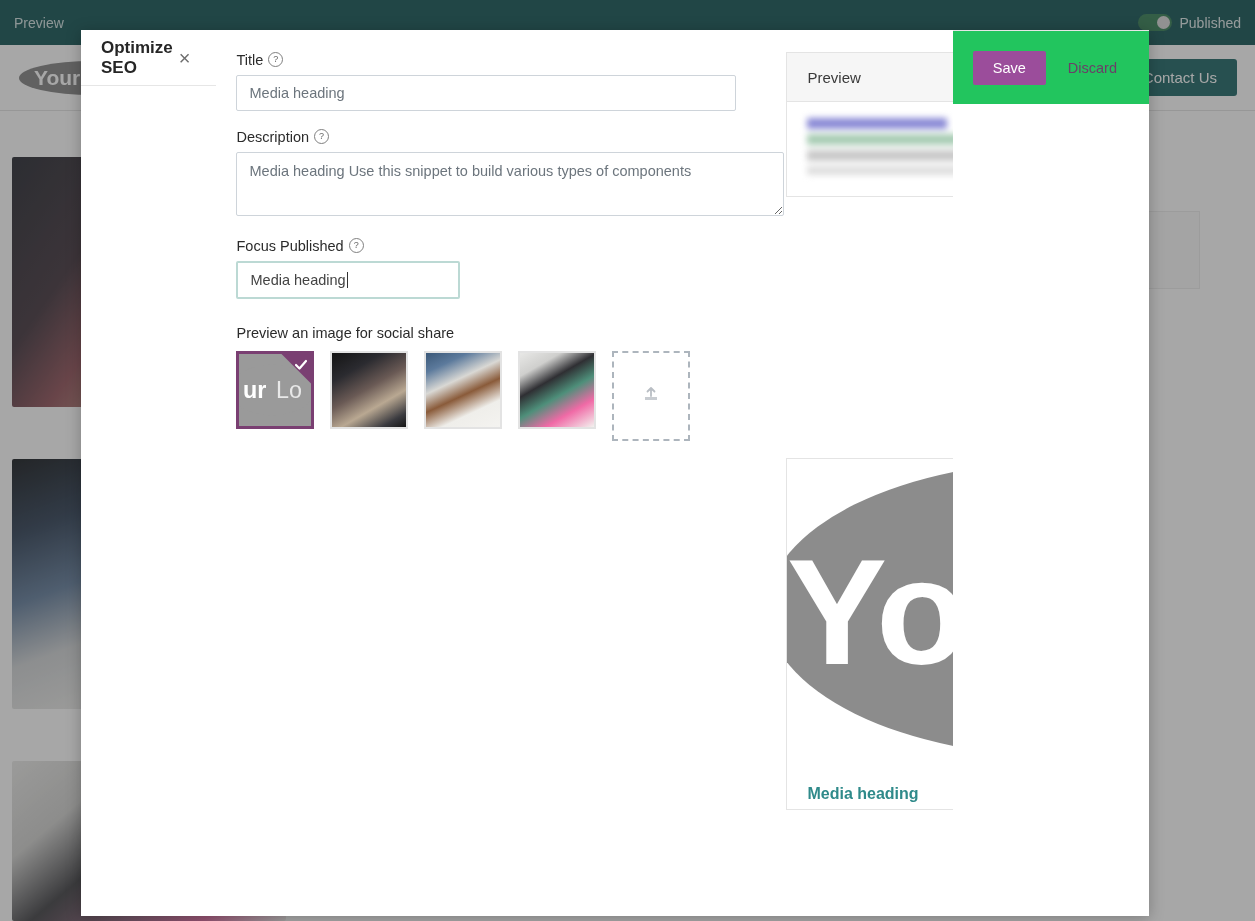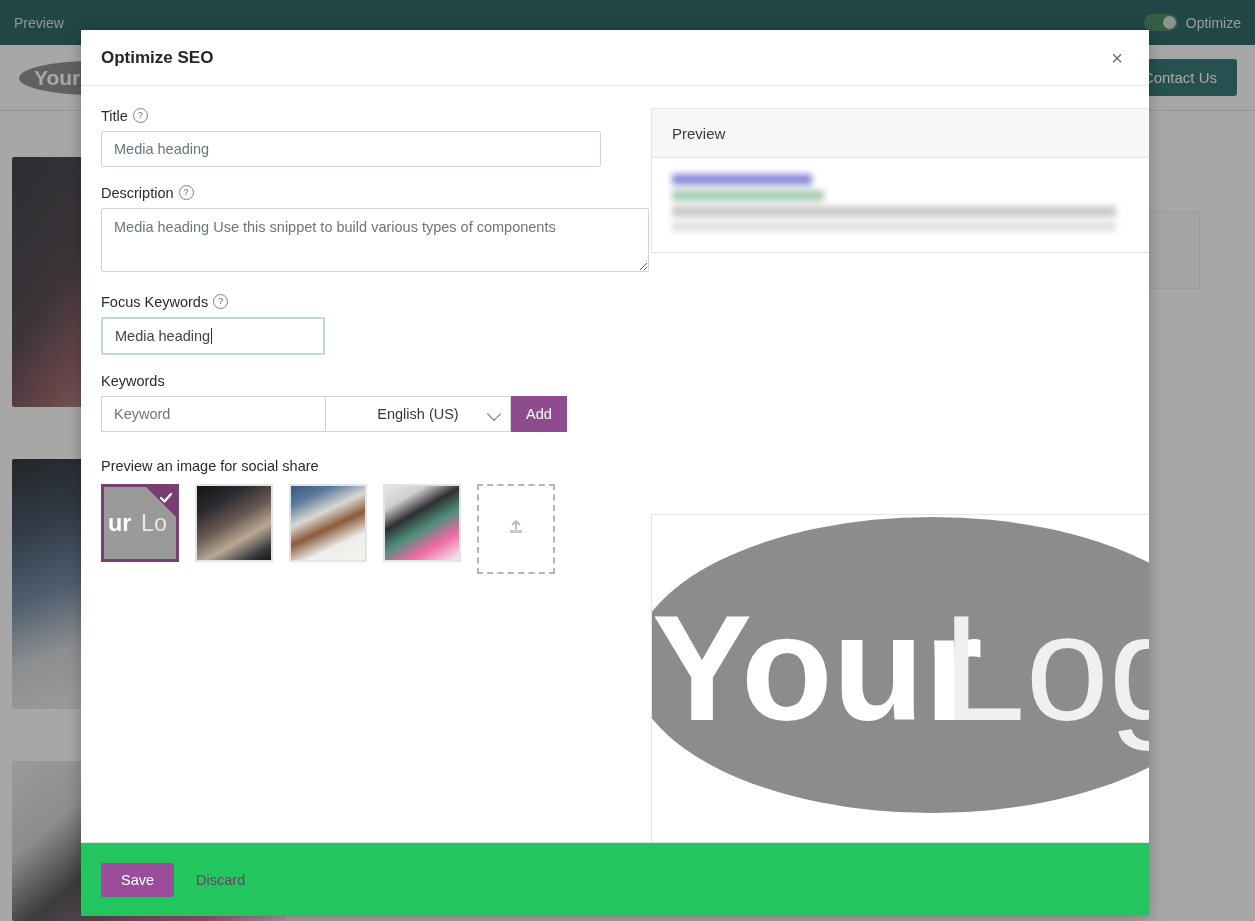--- a/index.html
+++ b/index.html
@@ -77,21 +77,21 @@
 
   
   #dim { position: absolute; inset: 0; background: rgba(60,60,60,0.45); }
 
   
   #modal {
     position: absolute; left: 81px; top: 30px;
     width: 1068px; height: 886px;
     background: #ffffff;
     box-shadow: 0 2px 14px rgba(0,0,0,0.25);
-    display: flex; flex-direction: column;
+    display: flex; flex-direction: row;
     overflow: hidden;
   }
   .modal-header {
     height: 56px; flex: 0 0 56px;
     border-bottom: 1px solid #e6e6e6;
     display: flex; align-items: center; justify-content: space-between;
     padding: 0 20px 0 20px; box-sizing: border-box;
   }
   .modal-title { font-size: 17px; font-weight: bold; color: #262626; }
   .modal-close {
@@ -241,21 +241,21 @@
 <div id="root">
 
   <div id="bg-page">
 
     <div class="editor-topbar">
       <div class="topbar-left">
         <span>Preview</span>
       </div>
       <div class="topbar-right">
         <span class="toggle-pill"></span>
-        <span class="published-label">Optimize</span>
+        <span class="published-label">Published</span>
       </div>
     </div>
 
     <div class="site-header">
       <div class="site-logo">
         <svg width="150" height="42" viewBox="0 0 150 42">
           <ellipse cx="75" cy="21" rx="74" ry="17" fill="#808080"></ellipse>
           <text x="16" y="28" fill="#ffffff" font-family="Liberation Sans, sans-serif" font-size="21" font-weight="bold">Your</text>
           <text x="72" y="28" fill="#e6e6e6" font-family="Liberation Sans, sans-serif" font-size="21">Logo</text>
         </svg>
@@ -306,44 +306,29 @@
         <div class="field-group">
           <div class="field-label">
             <span>Description</span>
             <span class="help-icon">?</span>
           </div>
           <textarea class="textarea-input" style="">Media heading Use this snippet to build various types of components</textarea>
         </div>
 
         <div class="field-group">
           <div class="field-label">
-            <span>Focus Keywords</span>
+            <span>Focus Published</span>
             <span class="help-icon">?</span>
           </div>
           <div class="focus-display">
             <span>Media heading</span>
               <span class="caret"></span>
           </div>
         </div>
 
-        <div class="field-group">
-          <div class="field-label">
-            <span>Keywords</span>
-          </div>
-          <div class="keyword-row">
-            <input class="keyword-input" type="text" placeholder="Keyword" style="">
-            <div class="select-wrap">
-              <select class="lang-select">
-                <option>English (US)</option>
-              </select>
-              <span class="select-chevron"></span>
-            </div>
-            <button class="add-btn">Add</button>
-          </div>
-        </div>
 
         <div class="section-label">Preview an image for social share</div>
 
         <div class="thumb-row">
 
           <div class="thumb selected t1">
             <svg width="74" height="74" viewBox="0 0 74 74">
               <ellipse cx="34" cy="37" rx="44" ry="26" fill="#9a9a9a"></ellipse>
               <text x="4" y="45" fill="#ffffff" font-family="Liberation Sans, sans-serif" font-size="24" font-weight="bold">ur</text>
               <text x="38" y="45" fill="#e8e8e8" font-family="Liberation Sans, sans-serif" font-size="24">Lo</text>

